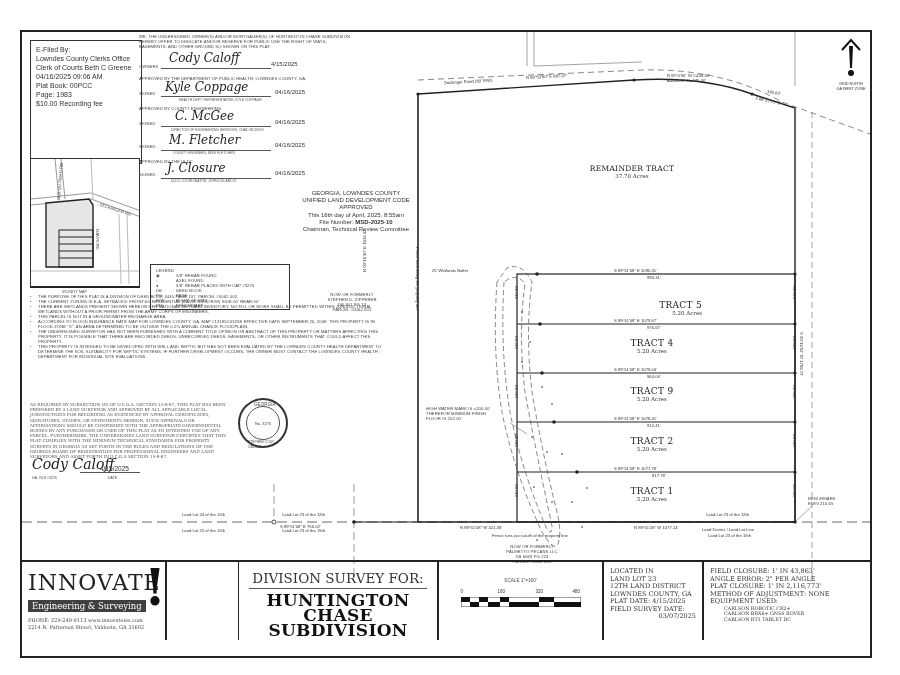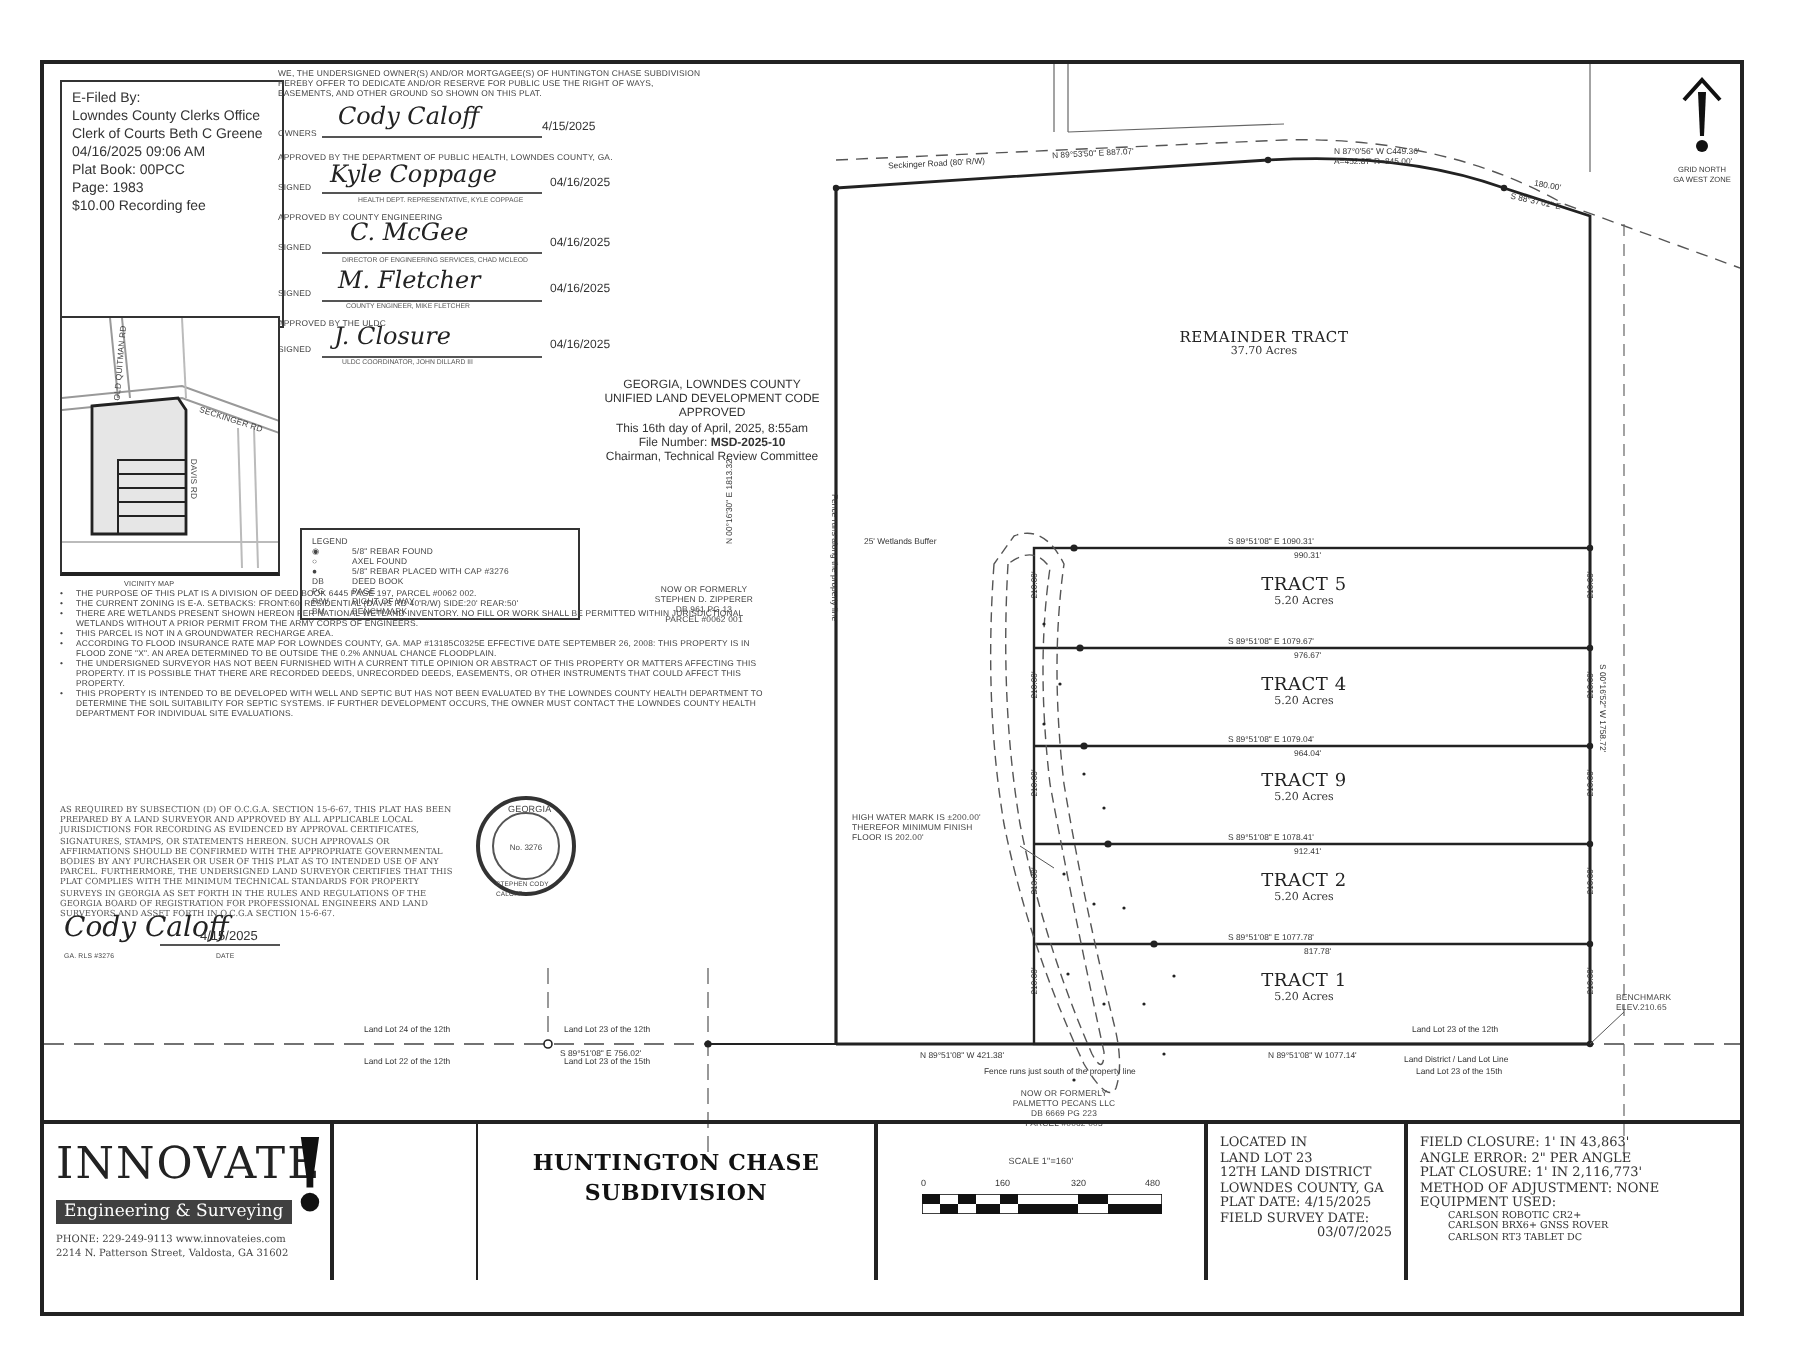--- a/index.html
+++ b/index.html
@@ -29,21 +29,21 @@
   .tract-name { font-size:9px; color:#222; letter-spacing:0.3px; }
   .tract-acres { font-size:5.5px; color:#333; }
   .bearing { position:absolute; font-size:4.2px; color:#333; white-space:nowrap; }
   .titleblock { position:absolute; left:0; top:528px; width:848px; height:78px; border-top:2px solid #222; }
   .tb-cell { position:absolute; top:0; height:78px; border-right:2px solid #222; box-sizing:border-box; }
   .logo-name { font-family:"DejaVu Serif", serif; font-size:22px; letter-spacing:1px; color:#222; }
   .logo-bar { background:#404040; color:#fff; font-family:"DejaVu Serif", serif; font-size:8.5px; padding:1px 4px; display:inline-block; }
   .logo-excl { font-family:"DejaVu Serif", serif; font-size:50px; font-weight:bold; position:absolute; left:122px; top:-4px; color:#111; }
   .logo-contact { font-family:"DejaVu Serif", serif; font-size:5px; color:#444; line-height:6.5px; }
   .ds-title { font-family:"DejaVu Serif", serif; font-size:13.5px; color:#333; text-align:center; border-bottom:1px solid #555; padding-bottom:2px; margin:0 10px; }
-  .ds-sub { font-family:"DejaVu Serif", serif; font-weight:bold; font-size:11px; line-height:15px; text-align:center; color:#111; margin-top:4px; letter-spacing:0.3px; }
+  .ds-sub { font-family:"DejaVu Serif", serif; font-weight:bold; font-size:17px; line-height:15px; text-align:center; color:#111; margin-top:4px; letter-spacing:0.3px; }
   .loc, .closure { font-family:"DejaVu Serif", serif; font-size:6.5px; line-height:7.5px; color:#333; text-transform:uppercase; }
   .closure .equip { font-size:4.8px; line-height:5.8px; padding-left:14px; }
   .north { position:absolute; left:814px; top:6px; width:30px; text-align:center; }
   .north .lbl { font-size:3.8px; color:#333; text-transform:uppercase; line-height:4.5px; }
 </style>
 </head>
 <body>
 
 <div class="sheet">
 
@@ -279,21 +279,21 @@
   </div>
 
   <div class="abs tiny" style="left:404px;top:374px;">
     <div>High water mark is ±200.00'</div>
     <div>Therefor minimum finish</div>
     <div>floor is 202.00'</div>
   </div>
 
   <div class="bearing" style="left:592px;top:236px;">S 89°51'08" E 1090.31'</div>
   <div class="bearing" style="left:625px;top:243px;">990.31'</div>
-  <div class="tract-label" style="left:580px;top:256px;width:100px;">
+  <div class="tract-label" style="left:580px;top:268px;width:100px;text-align:right;">
     <div class="tract-name">TRACT 5</div>
     <div class="tract-acres">5.20 Acres</div>
   </div>
 
   <div class="bearing" style="left:592px;top:286px;">S 89°51'08" E 1079.67'</div>
   <div class="bearing" style="left:625px;top:293px;">976.67'</div>
   <div class="tract-label" style="left:580px;top:306px;width:100px;">
     <div class="tract-name">TRACT 4</div>
     <div class="tract-acres">5.20 Acres</div>
   </div>
@@ -365,20 +365,21 @@
   <div class="titleblock">
     <div class="tb-cell" style="left:0;width:145px;padding:8px 6px;">
       <div class="logo-name">INNOVATE</div>
       <div class="logo-bar">Engineering &amp; Surveying</div>
       <div class="logo-excl">!</div>
       <div class="logo-contact" style="margin-top:4px;">PHONE: 229-249-9113  www.innovateies.com</div>
       <div class="logo-contact">2214 N. Patterson Street, Valdosta, GA 31602</div>
     </div>
     <div class="tb-cell" style="left:145px;width:72px;border-right:1px solid #222;"></div>
     <div class="tb-cell" style="left:217px;width:200px;padding-top:8px;">
+      <div class="ds-title">DIVISION SURVEY FOR:</div>
       <div class="ds-sub">
         <div>HUNTINGTON CHASE</div>
         <div>SUBDIVISION</div>
       </div>
     </div>
     <div class="tb-cell" style="left:417px;width:165px;padding-top:16px;">
       <div class="tiny" style="text-align:center;font-size:4.5px;">SCALE  1"=160'</div>
       <div style="position:relative;height:8px;width:120px;margin:6px auto 0;font-size:4.5px;color:#333;">
         <span class="abs" style="left:0">0</span>
         <span class="abs" style="left:37px">160</span>

